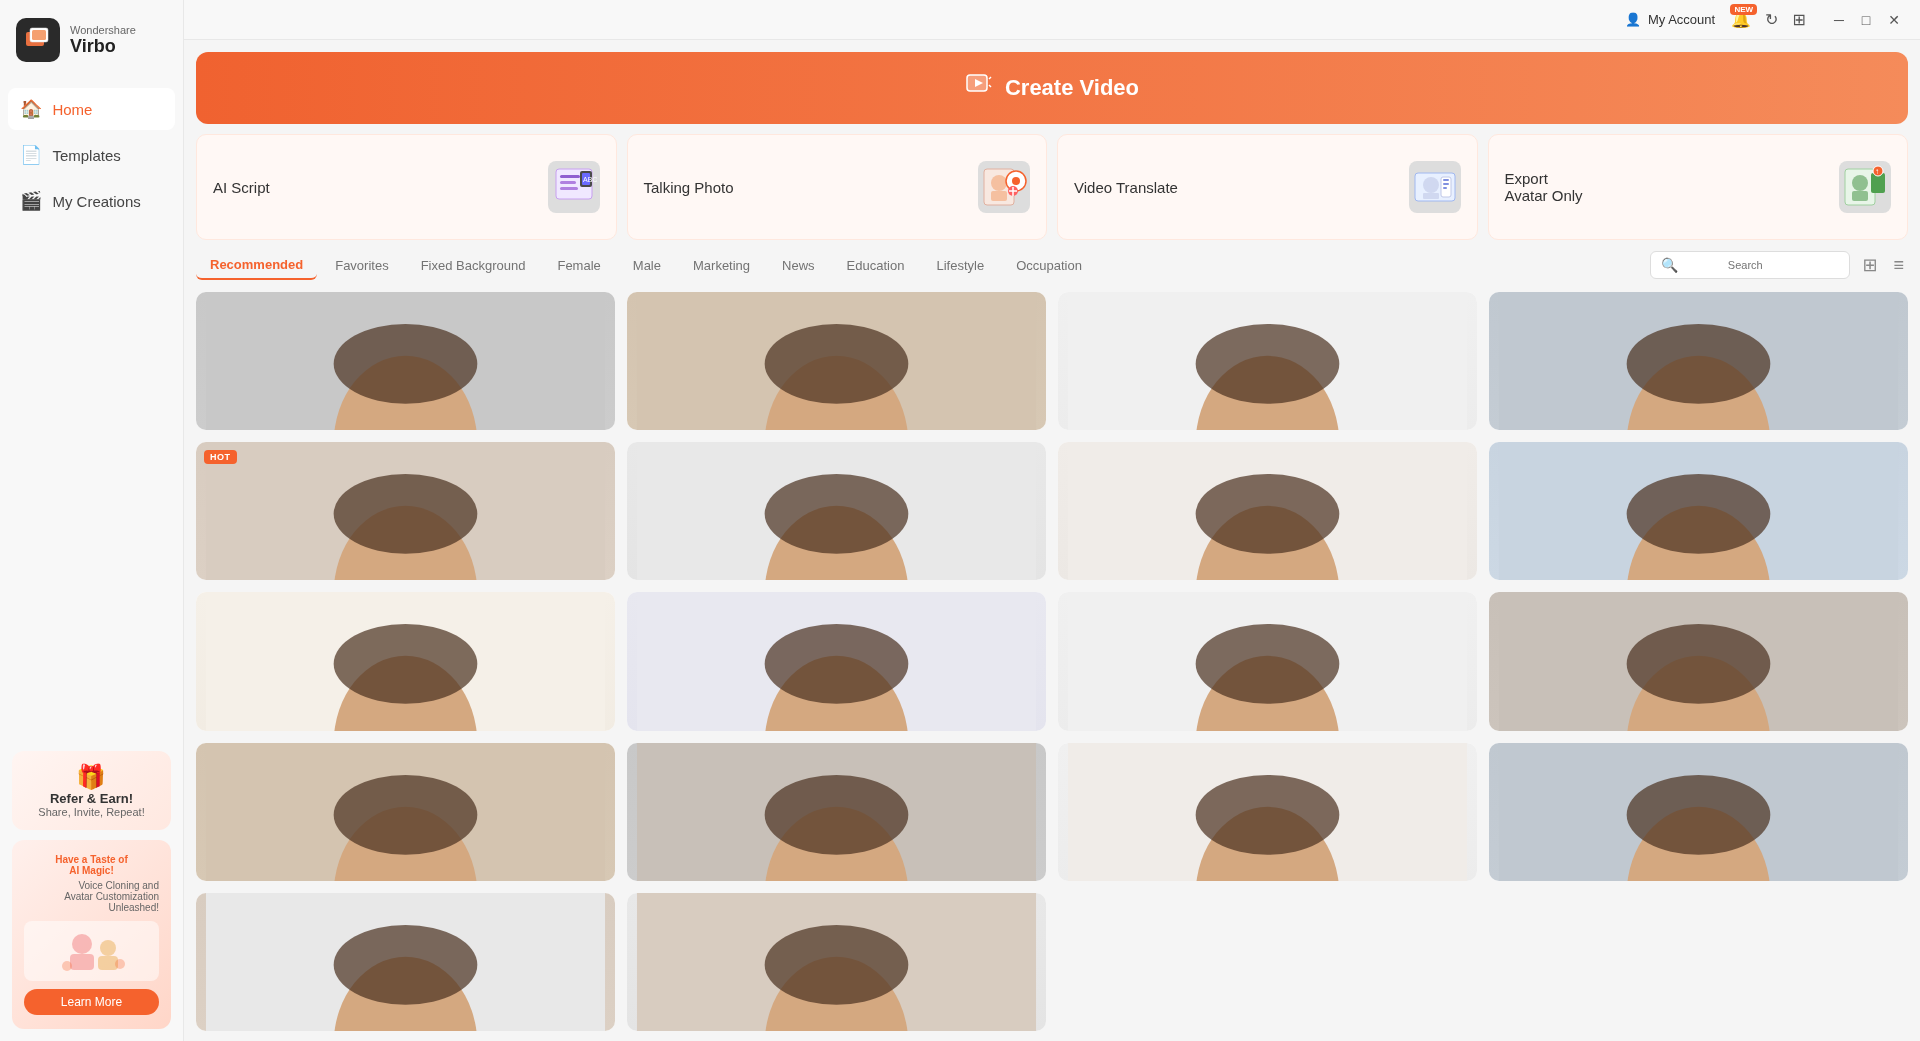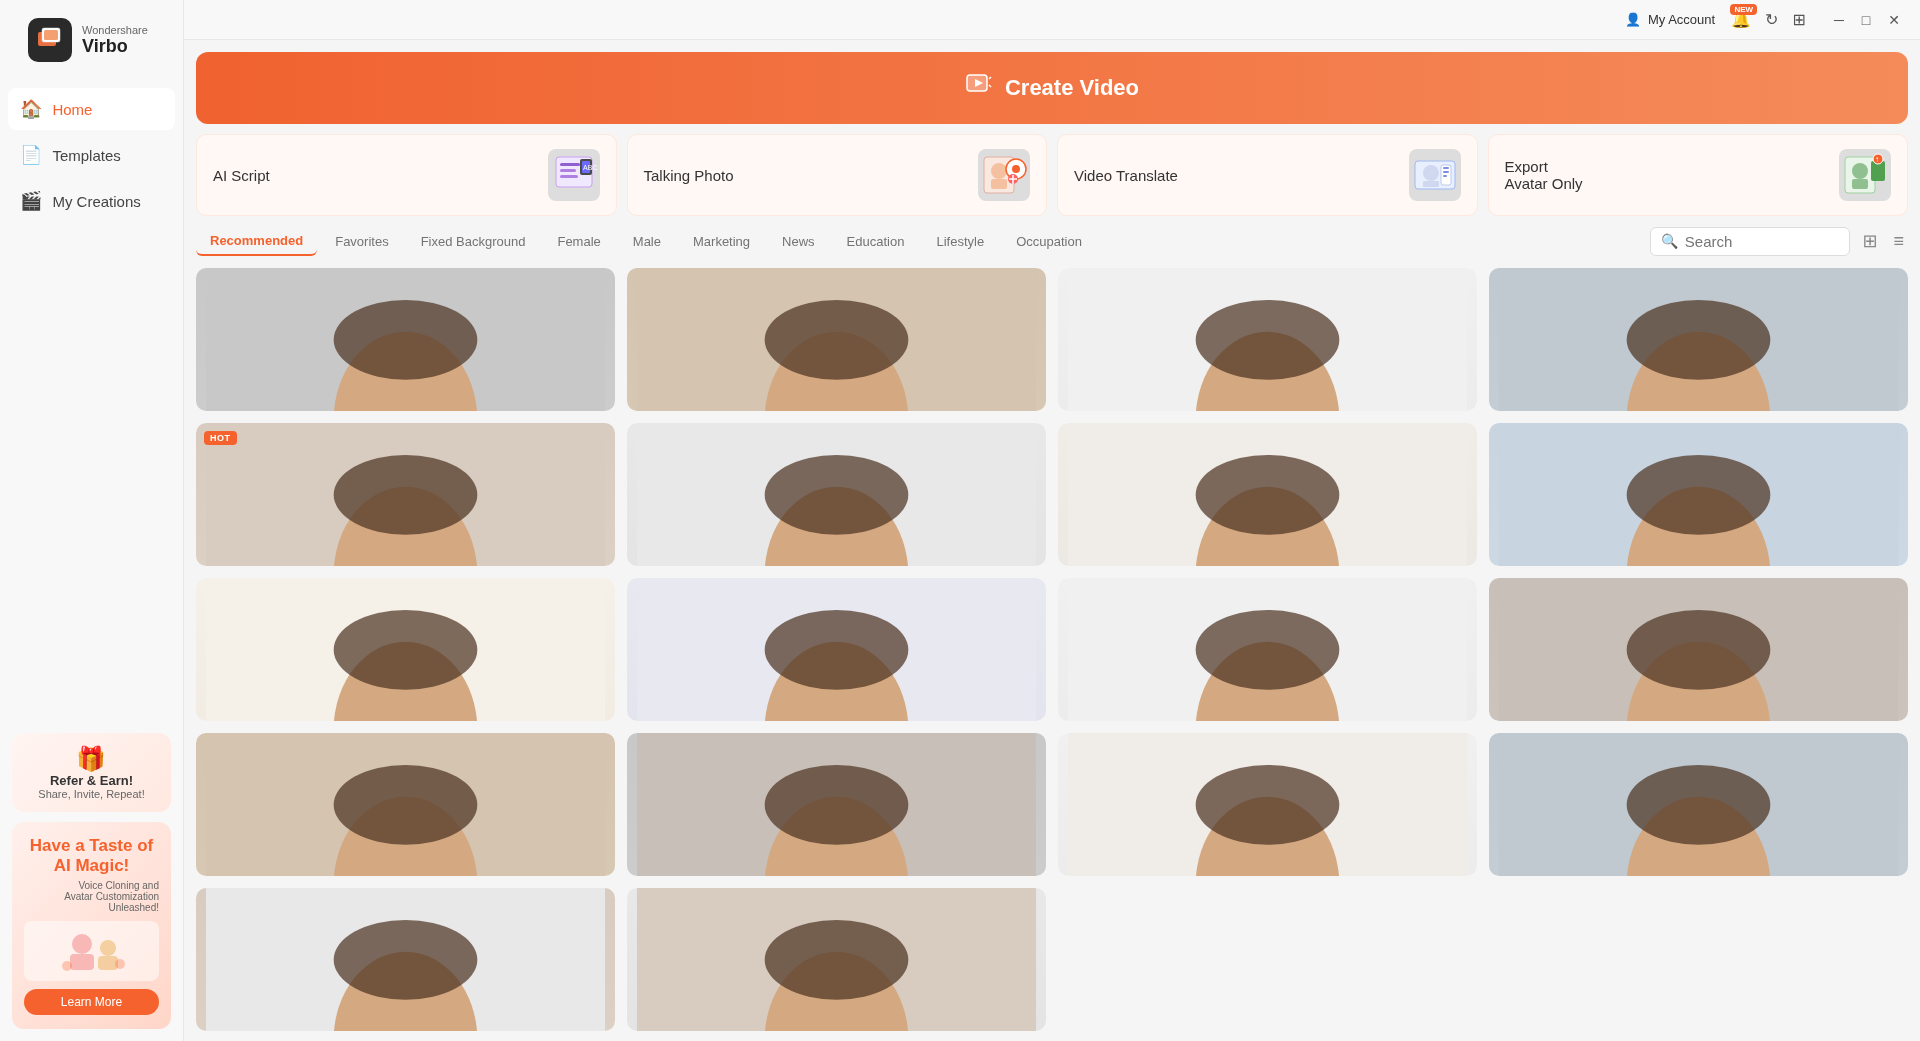--- a/index.html
+++ b/index.html
@@ -11,21 +11,21 @@
       min-width: 184px;
       background: #f8f8f8;
       height: 1041px;
       display: flex;
       flex-direction: column;
       border-right: 1px solid #e8e8e8;
     }
     .sidebar-logo {
       display: flex;
       align-items: center;
-      padding: 18px 28px;
+      padding: 18px 16px;
       gap: 10px;
     }
     .logo-icon {
       width: 44px;
       height: 44px;
       background: #2a2a2a;
       border-radius: 10px;
       display: flex;
       align-items: center;
       justify-content: center;
@@ -68,21 +68,21 @@
     }
     .refer-card .refer-icon { font-size: 24px; }
     .refer-title { font-size: 13px; font-weight: 700; color: #333; }
     .refer-sub { font-size: 11px; color: #666; }
     .ai-magic-card {
       background: linear-gradient(135deg, #fff0ec, #ffd6c8);
       border-radius: 12px;
       padding: 14px 12px;
       text-align: center;
     }
-    .ai-title { font-size: 17px; color: #333; }
+    .ai-title { font-size: 10px; color: #333; }
     .ai-title span { color: #f5622d; font-weight: 700; }
     .ai-sub { font-size: 10px; color: #666; margin: 4px 0 8px; text-align: right; }
     .ai-preview { background: rgba(255,255,255,0.5); border-radius: 8px; height: 60px; margin-bottom: 8px; display: flex; align-items: center; justify-content: center; font-size: 22px; }
     .learn-more-btn {
       background: #f5622d;
       color: white;
       border: none;
       border-radius: 20px;
       padding: 6px 20px;
       font-size: 12px;
@@ -156,21 +156,21 @@
     .feature-cards {
       display: flex;
       gap: 10px;
       margin: 10px 12px 0;
       flex-shrink: 0;
     }
     .feature-card {
       flex: 1;
       background: #fff8f5;
       border-radius: 10px;
-      padding: 14px 16px;
+      padding: 26px 16px;
       display: flex;
       align-items: center;
       justify-content: space-between;
       cursor: pointer;
       border: 1px solid #ffe8de;
     }
     .feature-card-label { font-size: 15px; font-weight: 500; color: #333; }
     .feature-card-img {
       width: 52px;
       height: 52px;
@@ -217,24 +217,25 @@
       background: white;
       border: 1px solid #ddd;
       border-radius: 6px;
       padding: 5px 10px;
       gap: 6px;
       width: 200px;
     }
     .search-box input {
       border: none;
       outline: none;
-      font-size: 15px;
+      font-size: 11px;
       color: #0369a1;
       width: 100%;
       background: transparent;
+      margin-left: 43px;
     }
     .search-icon-btn { font-size: 14px; color: #888; }
     .grid-toggle-btn { font-size: 18px; color: #888; cursor: pointer; padding: 4px; }
 
     
     .avatar-grid {
       flex: 1;
       overflow-y: auto;
       padding: 10px 12px;
       display: grid;

